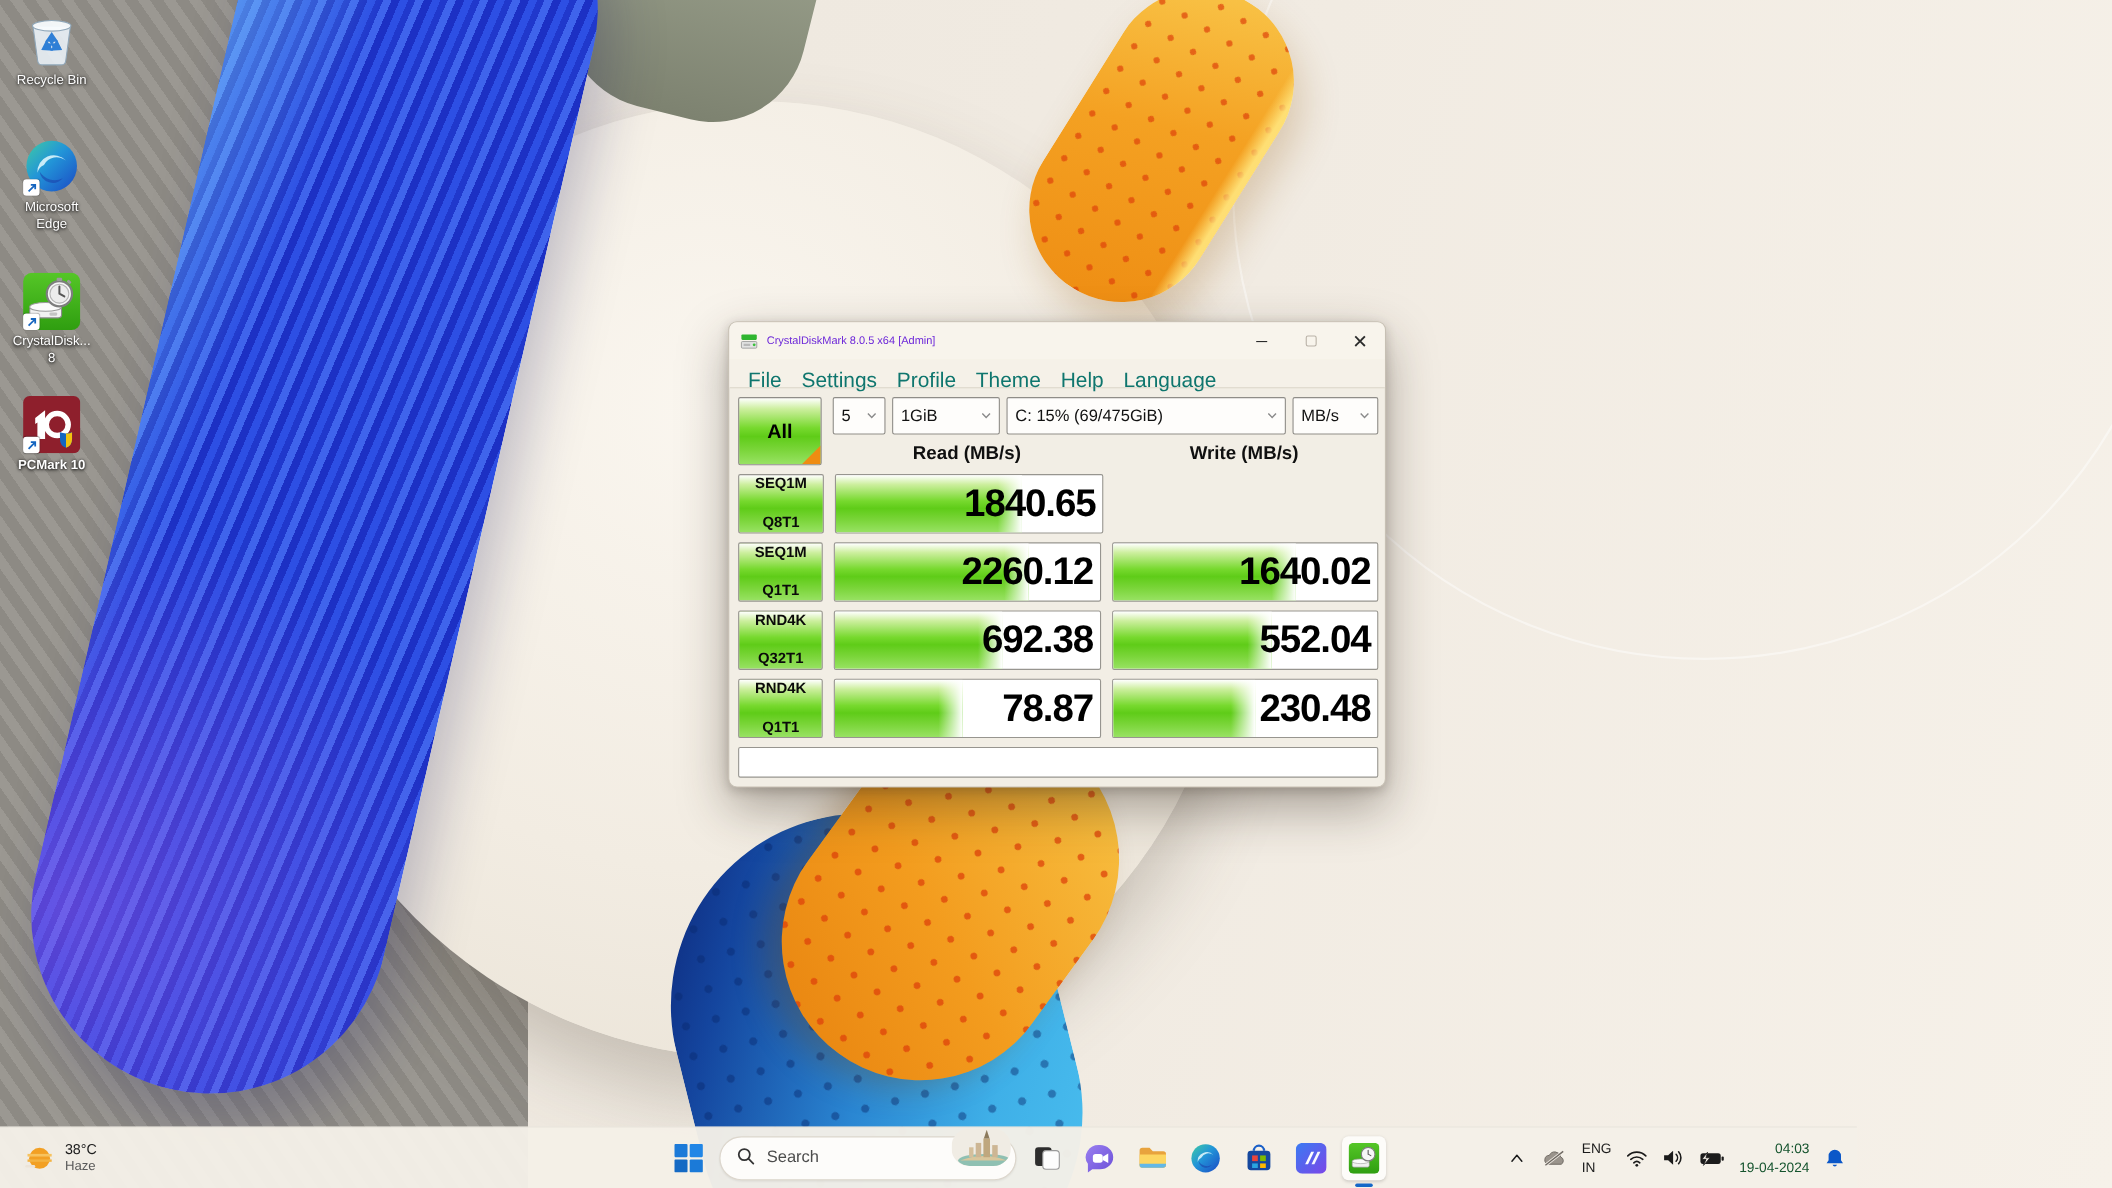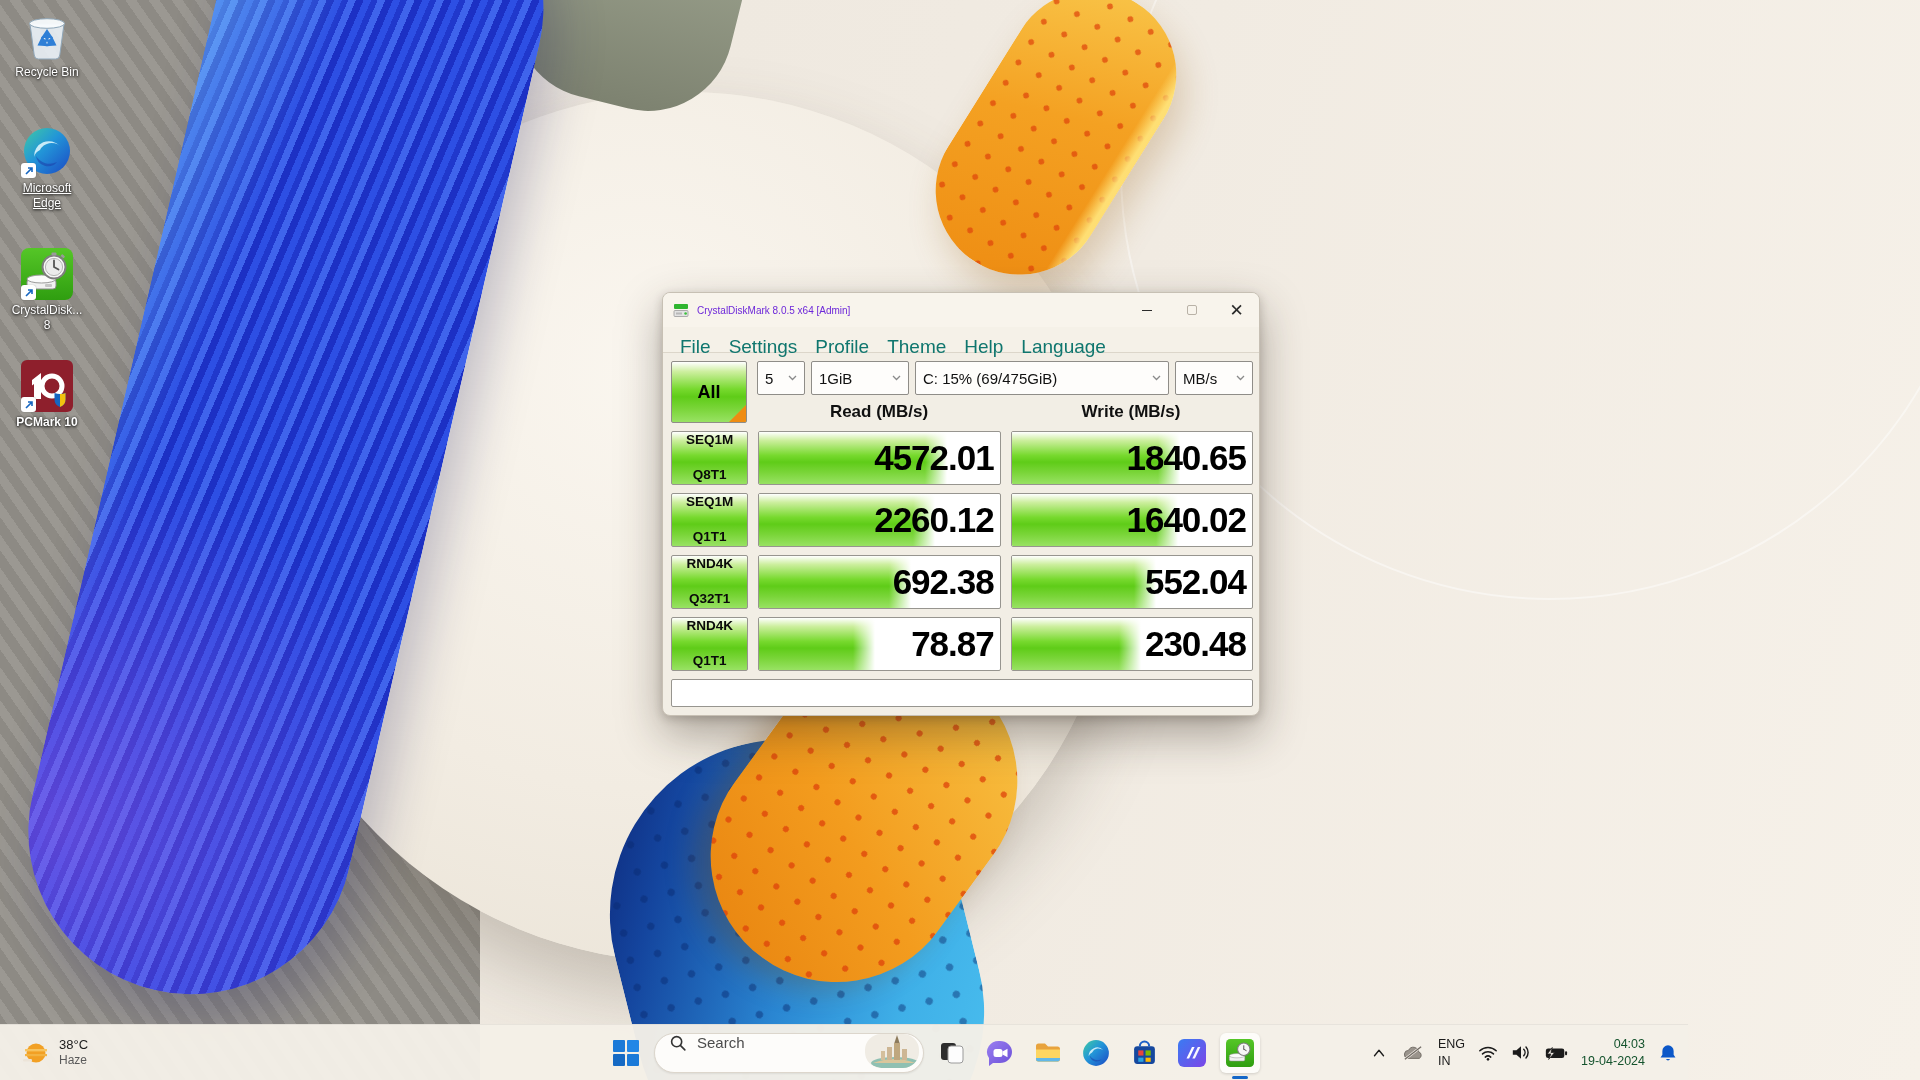--- a/index.html
+++ b/index.html
@@ -110,21 +110,21 @@
     gap:9px; padding:0 6px; }
   .weather .t { font-size:13px; color:#1b1b1b; line-height:1.25; }
   .weather .c { font-size:12px; color:#5a5a5a; line-height:1.25; }
   .tb-center { position:absolute; left:606px; top:8px; display:flex; gap:8px; align-items:center; }
   .tb-btn { width:40px; height:40px; border-radius:6px; display:flex; align-items:center;
     justify-content:center; position:relative; }
   .tb-btn.active { background:#fdfcf9; box-shadow:0 1px 3px rgba(0,0,0,0.15); }
   .tb-btn.active .indicator { position:absolute; bottom:-6px; left:50%; transform:translateX(-50%);
     width:16px; height:3px; border-radius:2px; background:#1467c8; }
   .search { width:270px; height:40px; background:#fdfcfa; border:1px solid #dcd6cc;
-    border-radius:20px; display:flex; align-items:flex-start; padding:0 4px 0 14px; gap:10px;
+    border-radius:20px; display:flex; align-items:flex-end; padding:0 4px 12px 14px; gap:10px;
     box-shadow:0 1px 2px rgba(0,0,0,0.07); }
   .search .txt { font-size:15px; color:#4c4c4c; }
   .bing-pic { margin-left:auto; border-radius:16px; overflow:hidden; display:flex; }
   .tray { position:absolute; right:10px; top:0; bottom:0; display:flex; align-items:center; gap:13px; }
   .tray-ic { display:flex; align-items:center; justify-content:center; }
   .lang { font-size:12.5px; line-height:1.3; color:#1b1b1b; }
   .clock { font-size:12.5px; text-align:right; line-height:1.35; color:#14532d; }
 </style>
 </head>
 <body>
@@ -155,21 +155,21 @@
           </g>
         <g transform="rotate(240 26 30)">
             <path d="M26 19 l6 9 h-4 l-2 3 -2-3 h-4z"></path>
           </g>
       </g>
     </svg>
   </div>
   <div>Recycle Bin</div>
 </div>
 
-<div class="dicon" style="top:126px;text-decoration:underline;">
+<div class="dicon" style="top:126px;">
   <div class="ic">
     <svg width="50" height="50" viewBox="0 0 50 50">
       <defs>
         <linearGradient id="eg1" x1="0" y1="0" x2="1" y2="1">
           <stop offset="0" stop-color="#3fcba4"></stop>
             <stop offset="0.45" stop-color="#2295d8"></stop>
             <stop offset="1" stop-color="#1b49c4"></stop>
         </linearGradient>
       </defs>
       <circle cx="25" cy="25" r="23" fill="url(#eg1)"></circle>
@@ -312,24 +312,20 @@
         </div>
       </div>
     </div>
 
     <div class="result-row">
       <div class="test-cell">
         <span>SEQ1M</span>
           <span>Q8T1</span>
       </div>
       <div class="val-cell">
-        <div class="fill" style="width: 78%;"></div>
-        <div class="val">4572.01</div>
-      </div>
-      <div class="val-cell">
         <div class="fill" style="width: 70%;"></div>
         <div class="val">1840.65</div>
       </div>
     </div>
 
     <div class="result-row">
       <div class="test-cell">
         <span>SEQ1M</span>
           <span>Q1T1</span>
       </div>

